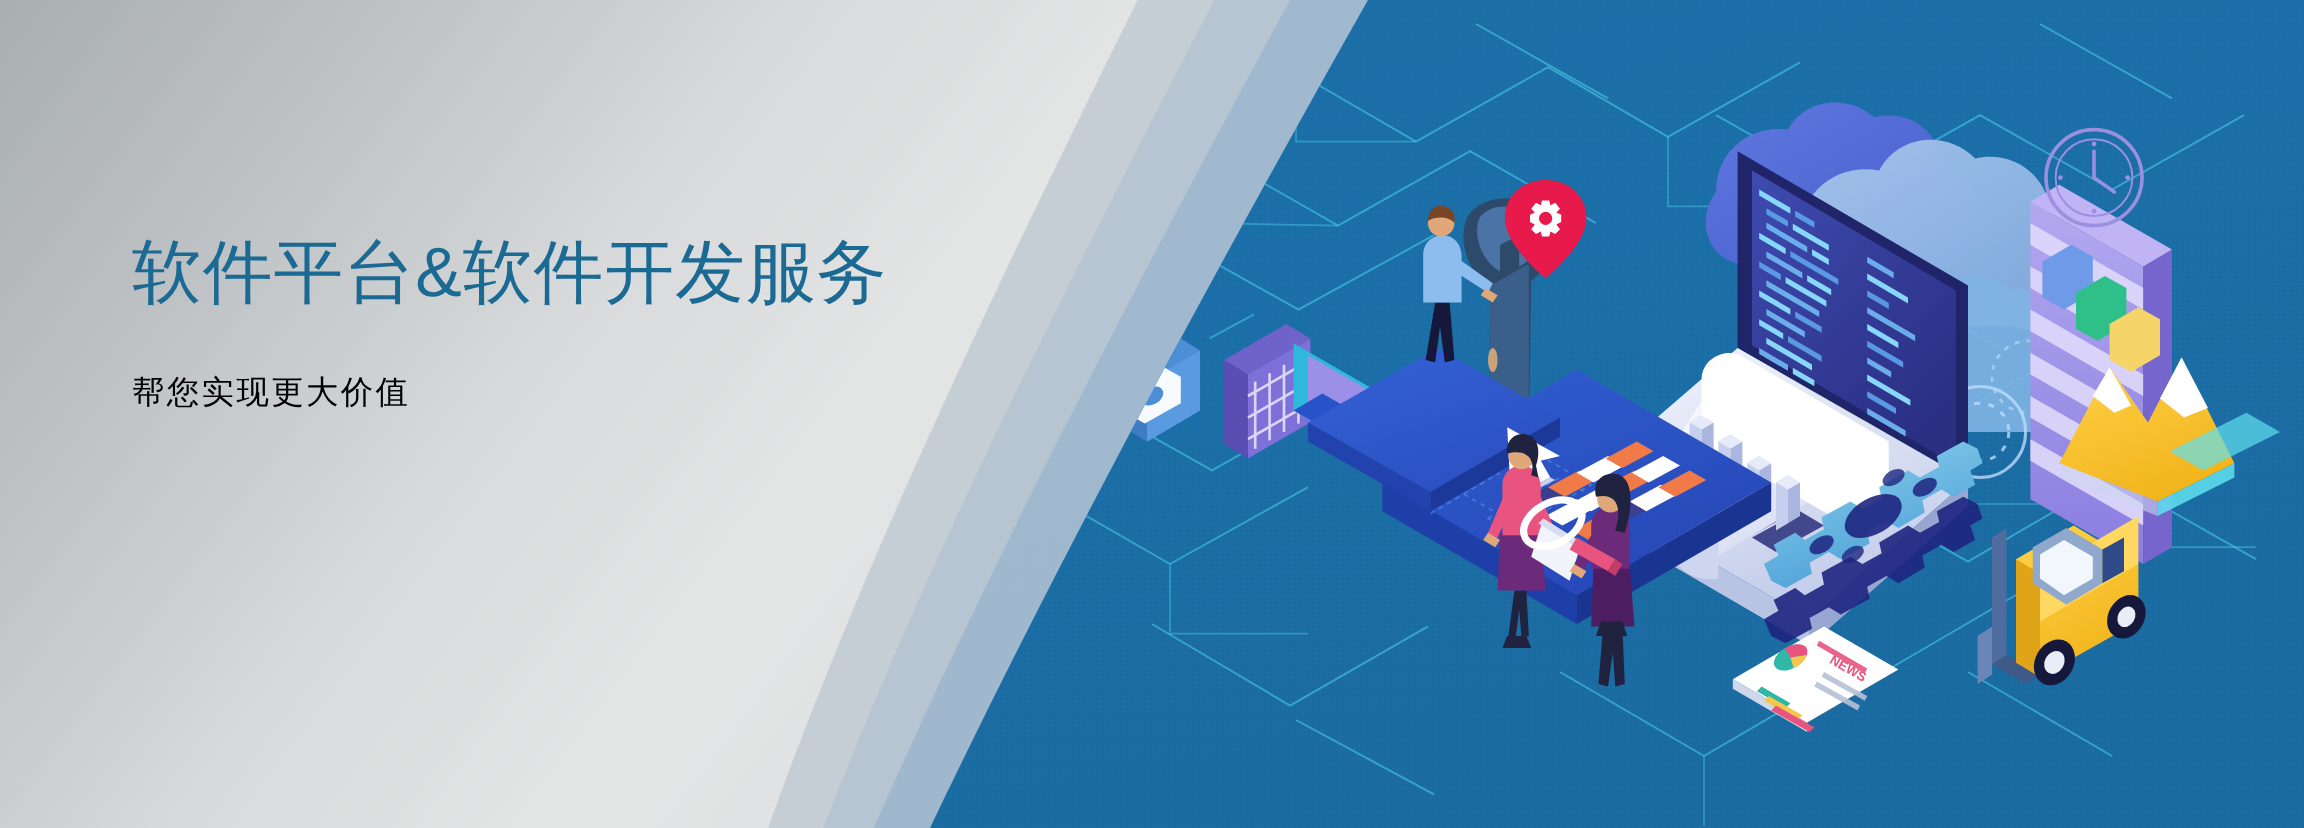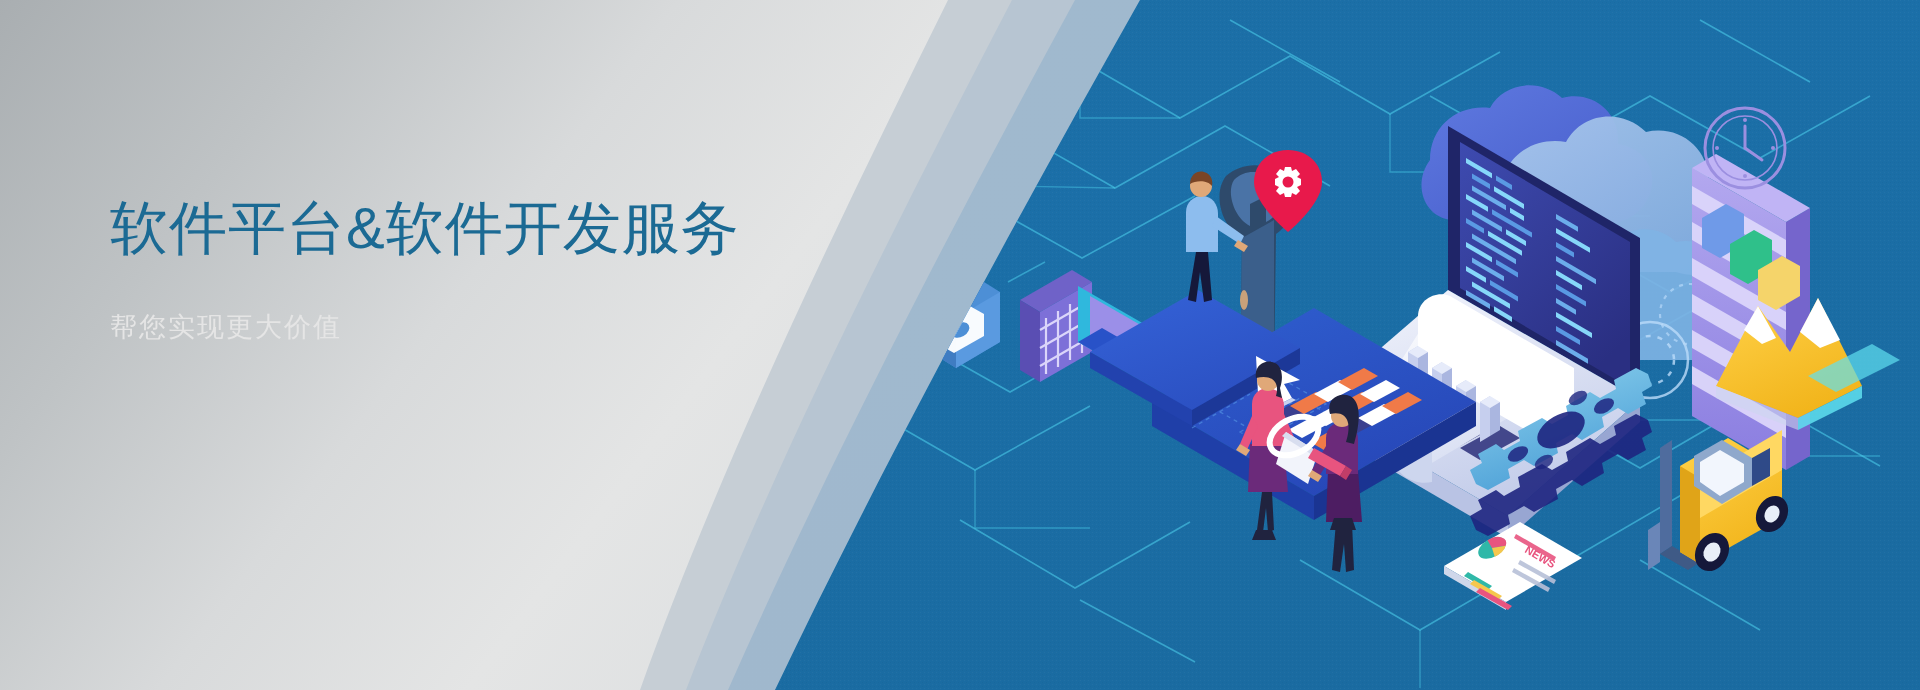--- a/index.html
+++ b/index.html
@@ -34,21 +34,21 @@
     letter-spacing:1px;
     font-weight:400;
     color:#1b6a94;
     white-space:nowrap;
   }
   #subhead {
     margin-top:48px;
     font-size:27px;
     letter-spacing:2px;
     font-weight:400;
-    color:#e5e5e5;
+    color:#000000;
   }
 </style>
 </head>
 <body>
 
 <div id="banner">
 
   <svg id="bg-svg" viewBox="0 0 1920 690" preserveAspectRatio="none">
     <defs>
       <linearGradient id="grayGrad" x1="0" y1="0" x2="1" y2="0.55">

